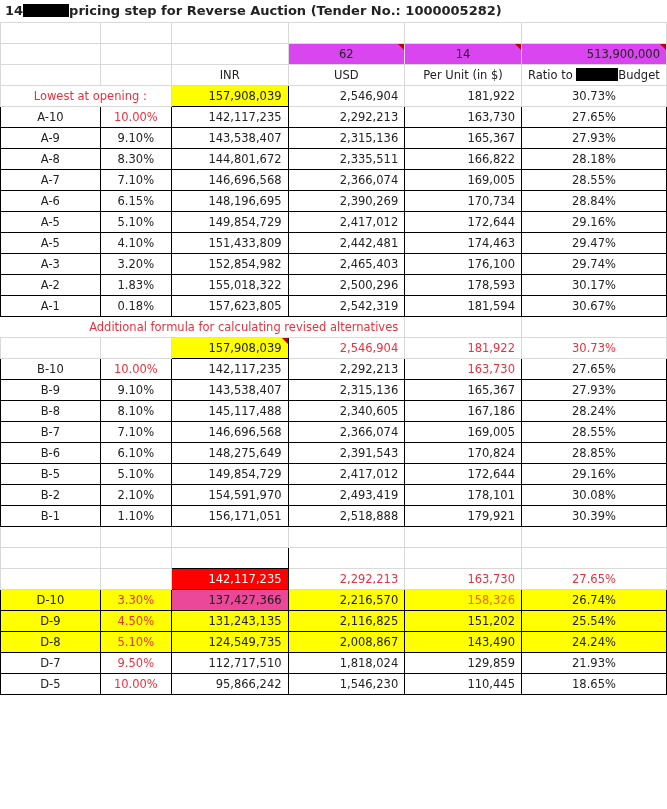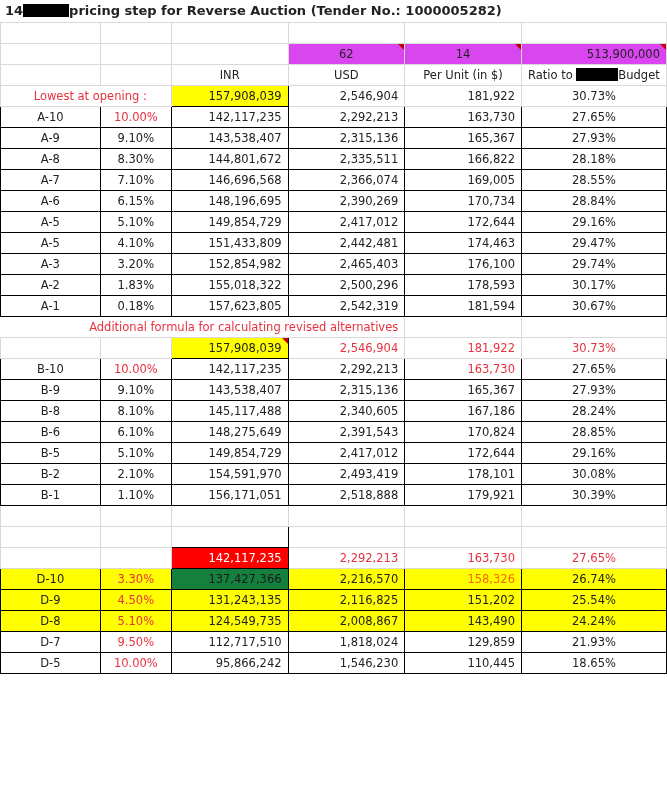--- a/index.html
+++ b/index.html
@@ -12,21 +12,21 @@
   table.sheet td { height: 21px; padding: 0 6px; border: 1px solid #d9d9d9; white-space: nowrap;
                    overflow: hidden; box-sizing: border-box; position: relative; }
   .c { text-align: center; }
   .r { text-align: right; }
   .red { color: #e8313f; }
   .bold { font-weight: normal; }
   td.bx { border: 1px solid #000 !important; }
   .blue { background: #d946ef; }
   .yellow { background: #ffff00; }
   .redbg { background: #ff0000; color: #ffffff; }
-  .purple { background: #15803d; color: #1a1a1a; }
+  .purple { background: #ec4899; color: #1a1a1a; }
   .orange { color: #ff6600; }
   .tri::after { content: ""; position: absolute; right: 0; top: 0; width: 0; height: 0;
                 border-top: 6px solid #c00000; border-left: 6px solid transparent; }
   .nb { border-left-color: #ffffff !important; text-align: right; }
 </style>
 </head>
 <body>
 
 <div class="title">
   <span>14</span><span class="redact" style="width:46px"></span><span>pricing step for Reverse Auction (Tender No.: 1000005282)</span>
@@ -188,20 +188,28 @@
       </tr>
       <tr>
         <td class="c bx">B-8</td>
         <td class="c bx">8.10%</td>
         <td class="r bx">145,117,488</td>
         <td class="r bx">2,340,605</td>
         <td class="r bx">167,186</td>
         <td class="c bx">28.24%</td>
       </tr>
       <tr>
+        <td class="c bx">B-7</td>
+        <td class="c bx">7.10%</td>
+        <td class="r bx">146,696,568</td>
+        <td class="r bx">2,366,074</td>
+        <td class="r bx">169,005</td>
+        <td class="c bx">28.55%</td>
+      </tr>
+      <tr>
         <td class="c bx">B-6</td>
         <td class="c bx">6.10%</td>
         <td class="r bx">148,275,649</td>
         <td class="r bx">2,391,543</td>
         <td class="r bx">170,824</td>
         <td class="c bx">28.85%</td>
       </tr>
       <tr>
         <td class="c bx">B-5</td>
         <td class="c bx">5.10%</td>

